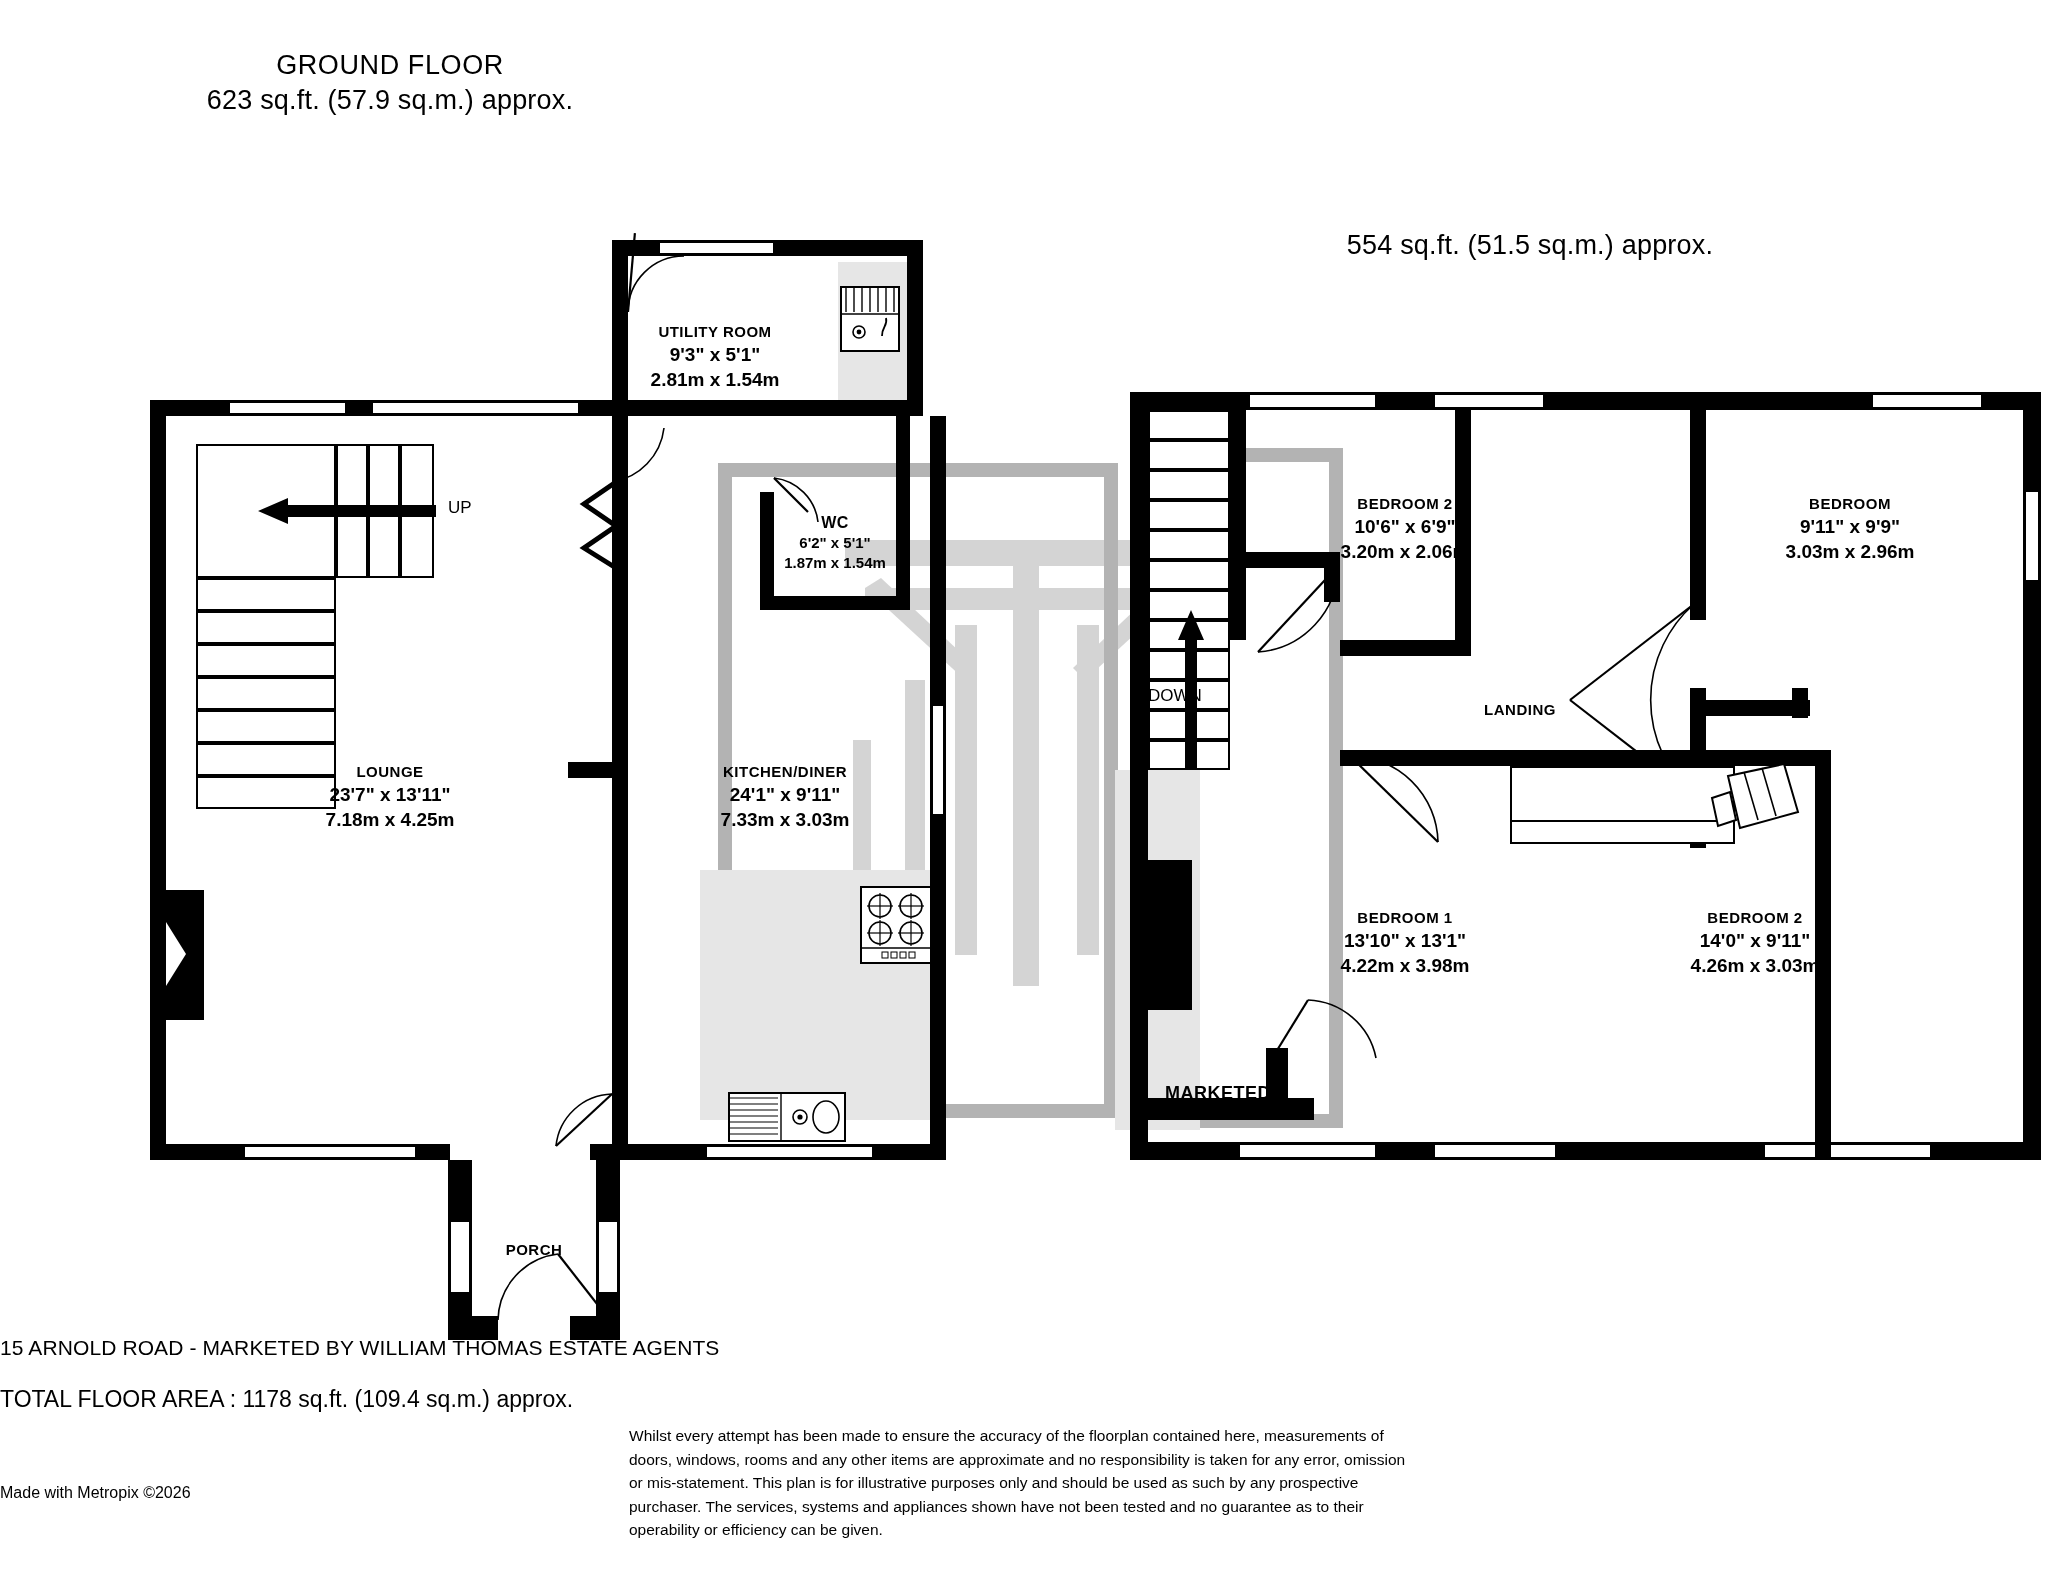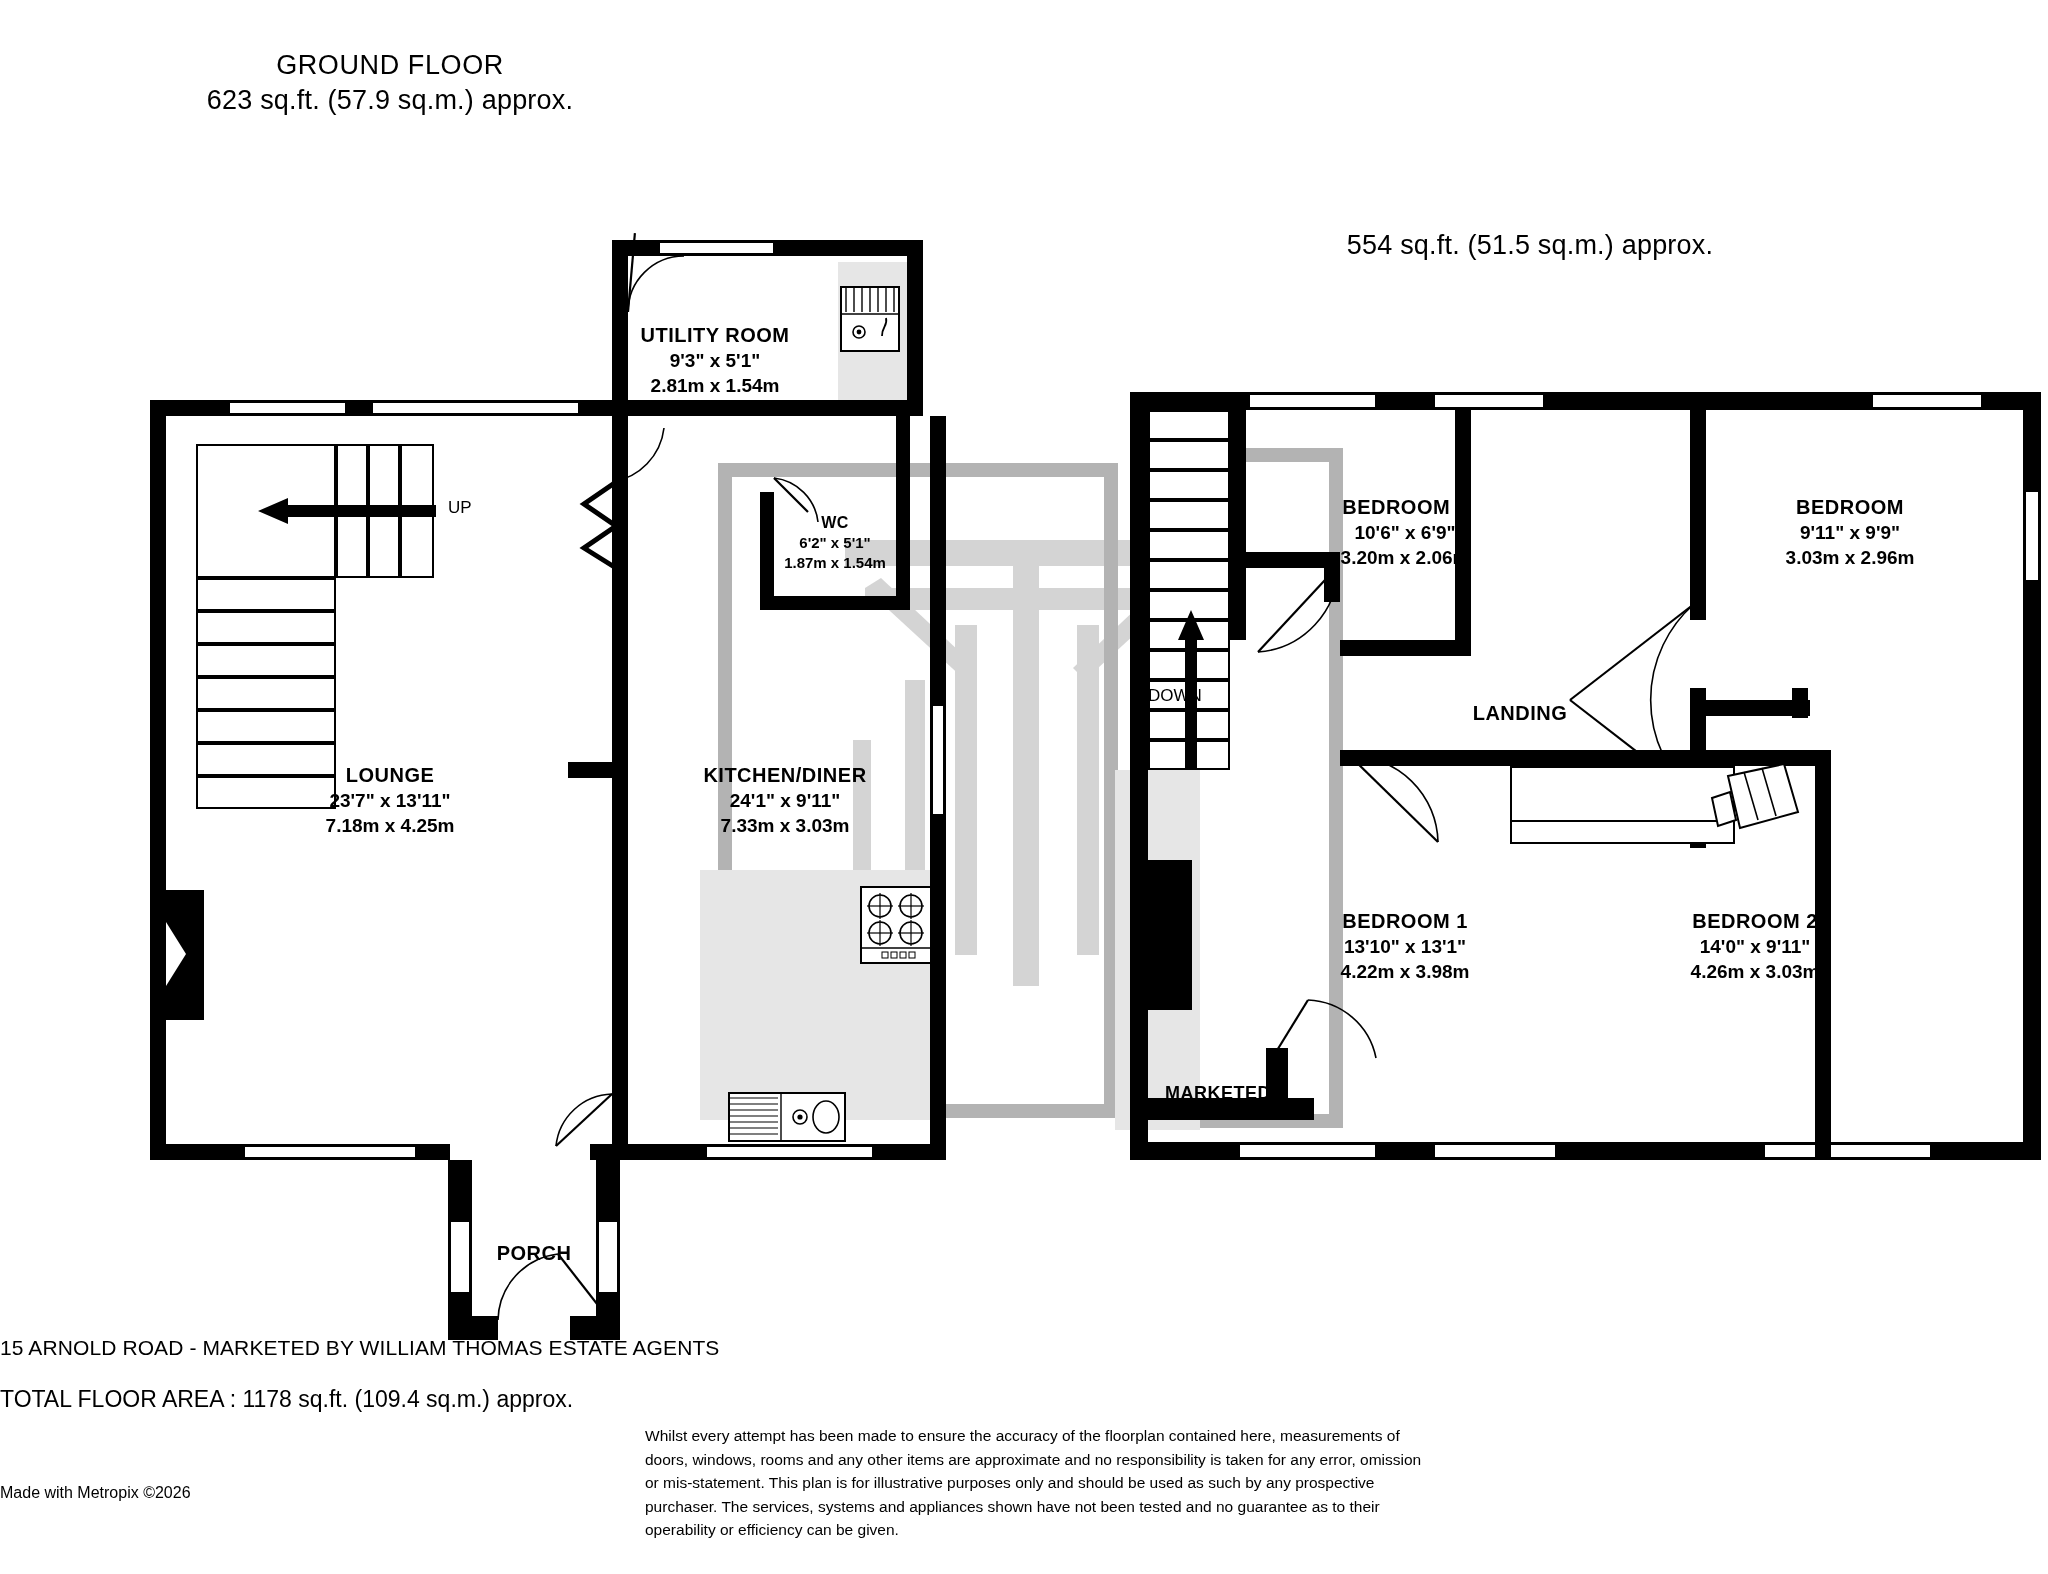--- a/index.html
+++ b/index.html
@@ -12,21 +12,21 @@
 
   
   .w{position:absolute;background:#000;}
   .winh{position:absolute;background:#fff;border-top:3px solid #000;border-bottom:3px solid #000;box-sizing:border-box;}
   .winv{position:absolute;background:#fff;border-left:3px solid #000;border-right:3px solid #000;box-sizing:border-box;}
   .grey{position:absolute;background:#b3b3b3;}
   .lgrey{position:absolute;background:#e6e6e6;}
   .fix{position:absolute;background:#fff;border:2px solid #000;box-sizing:border-box;}
 
   .lbl{position:absolute;text-align:center;font-weight:bold;line-height:1.32;white-space:nowrap;}
-  .lbl .n{font-size:20px;letter-spacing:.5px;}
+  .lbl .n{font-size:15px;letter-spacing:.5px;}
   .lbl .d{font-size:19px;}
   .small{position:absolute;font-size:17px;white-space:nowrap;}
 
   svg{position:absolute;overflow:visible;}
   .arc{fill:none;stroke:#000;stroke-width:1.6;}
   .leaf{fill:none;stroke:#000;stroke-width:2.2;}
 
   
   .foot{position:absolute;left:0;width:2048px;text-align:left;}
   #addr{top:1336px;font-size:21px;letter-spacing:.1px;}
@@ -359,16 +359,16 @@
     <div class="n" style="font-size:18px;">MARKETED</div>
   </div>
   <svg style="left:188px;top:1000px;" width="110" height="62">
     <path class="arc" d="M88 58 A72 72 0 0 0 20 0"></path>
     <line class="leaf" x1="20" y1="0" x2="-12" y2="52"></line>
   </svg>
 </div>
 
 <div class="foot" id="addr">15 ARNOLD ROAD - MARKETED BY WILLIAM THOMAS ESTATE AGENTS</div>
 <div class="foot" id="total">TOTAL FLOOR AREA : 1178 sq.ft. (109.4 sq.m.) approx.</div>
-<div class="foot" id="disc" style="left:50%;transform:translateX(-50%);width:790px;margin-left:16px;">
+<div class="foot" id="disc" style="left:50%;transform:translateX(-50%);width:790px;">
   <span>Whilst every attempt has been made to ensure the accuracy of the floorplan contained here, measurements of doors, windows, rooms and any other items are approximate and no responsibility is taken for any error, omission or mis-statement. This plan is for illustrative purposes only and should be used as such by any prospective purchaser. The services, systems and appliances shown have not been tested and no guarantee as to their operability or efficiency can be given.</span>
 </div>
 <div class="foot" id="made">Made with Metropix ©2026</div>
 
 </body></html>

